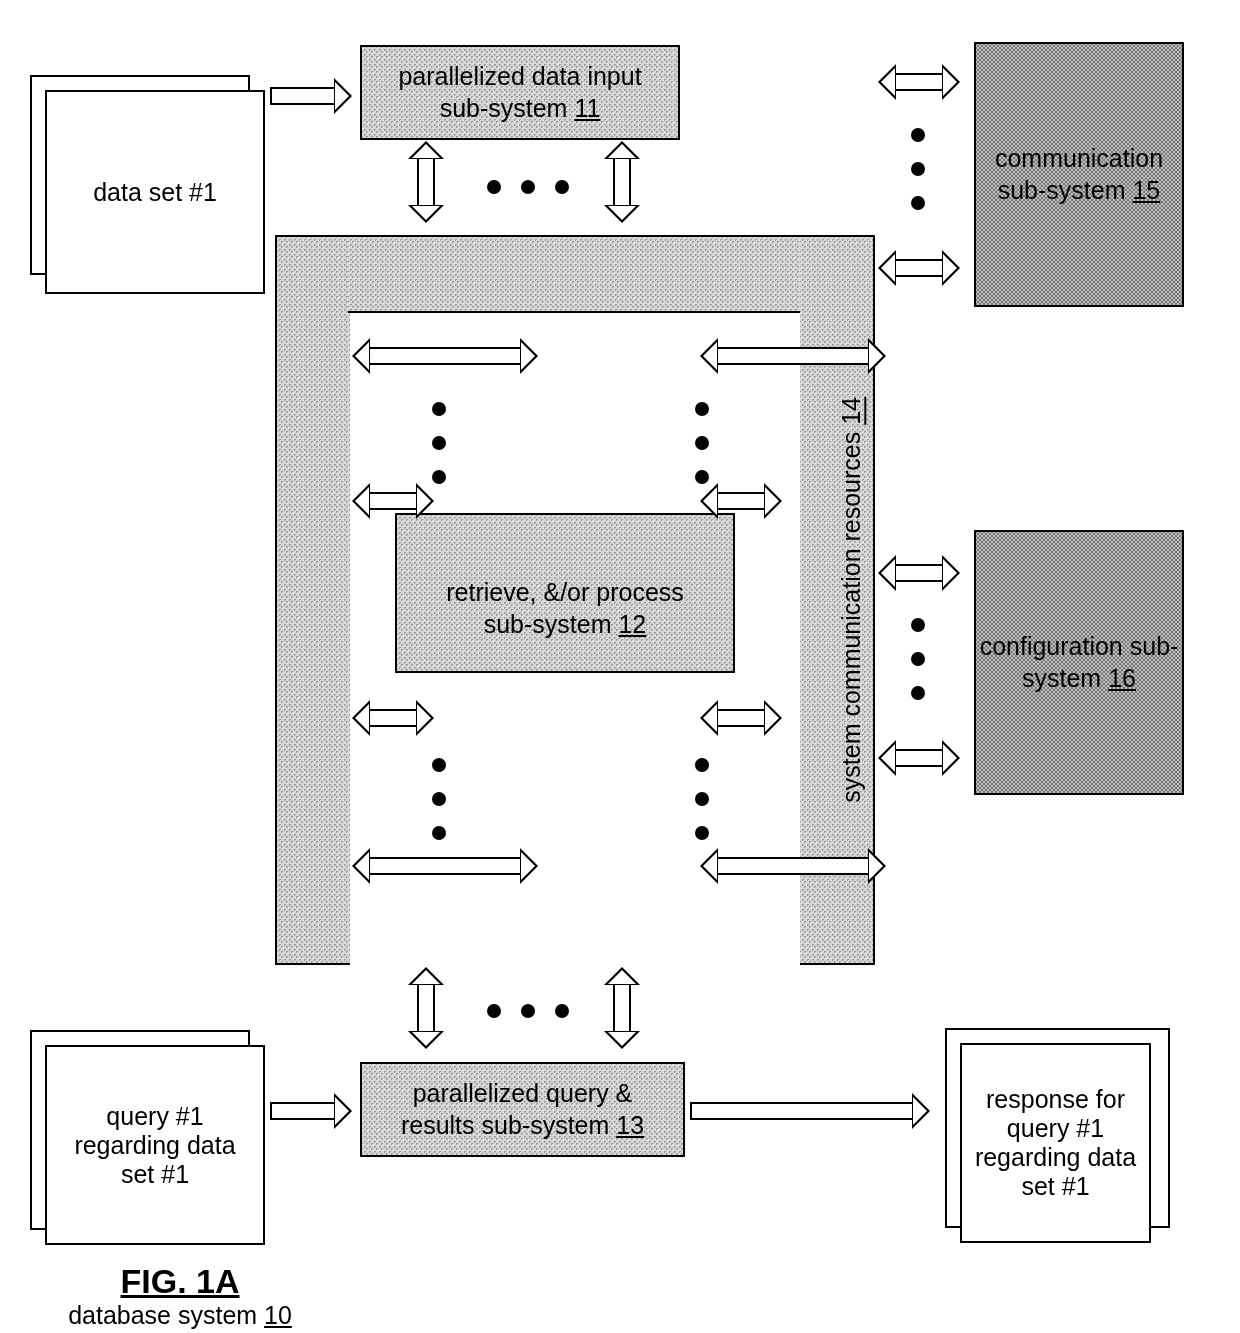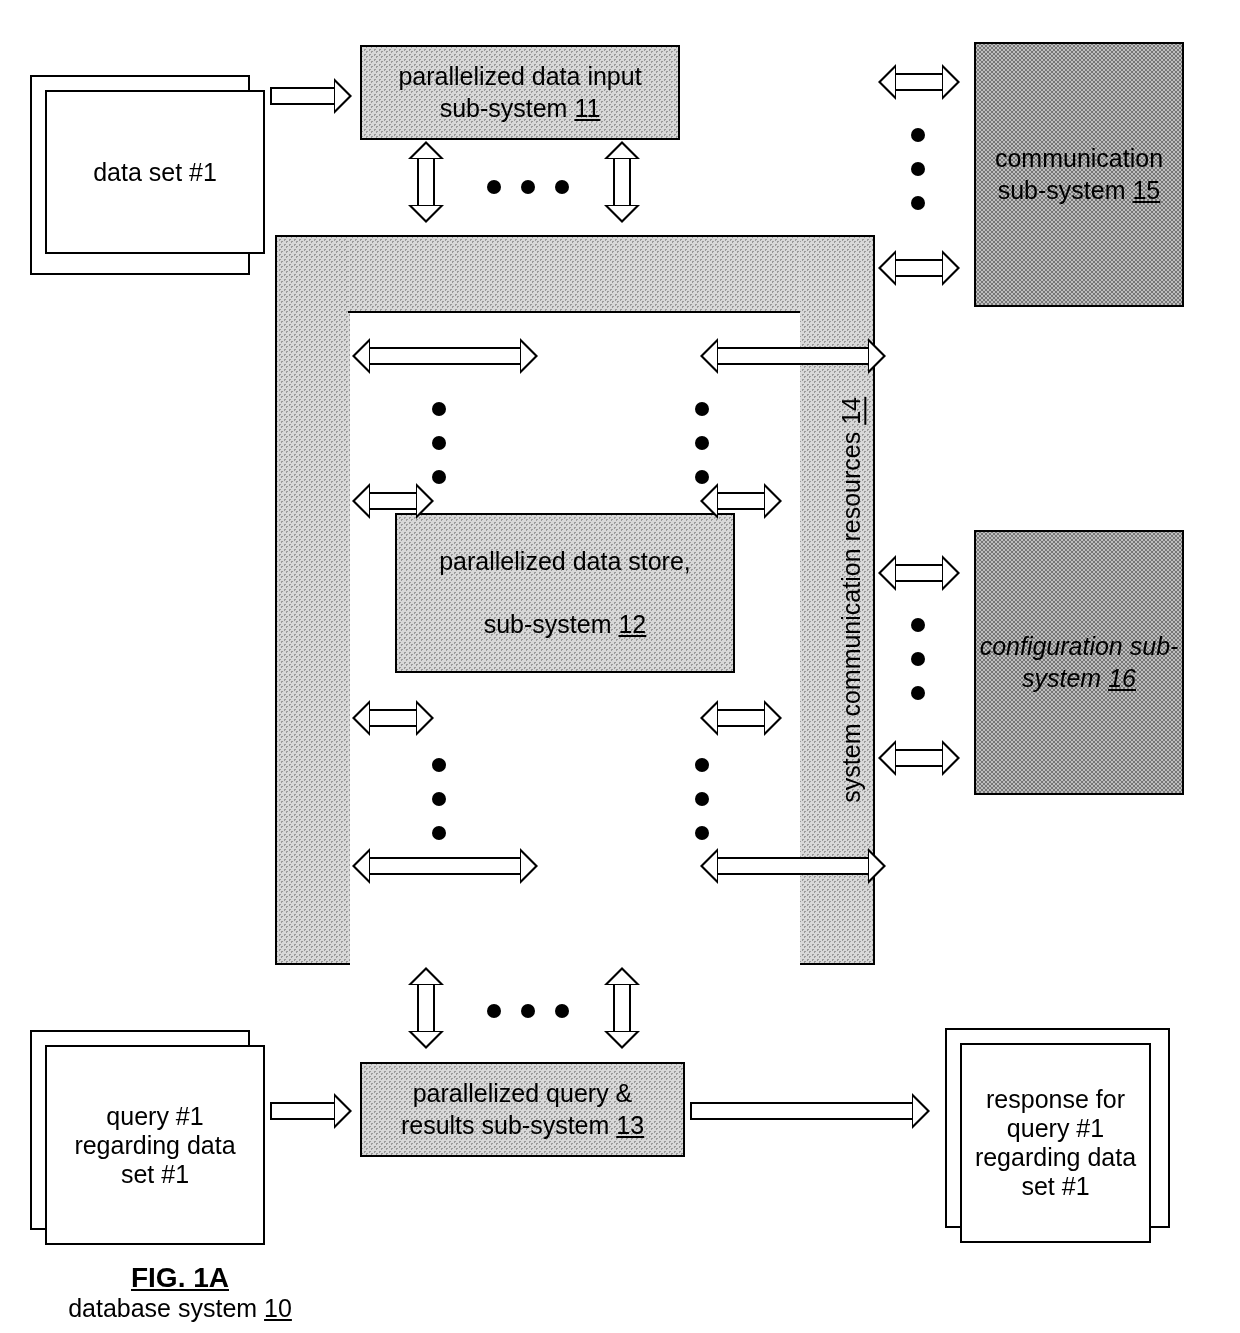--- a/index.html
+++ b/index.html
@@ -198,21 +198,21 @@
 
     .caption {
       position:absolute;
       text-align:center;
     }
   </style>
 </head>
 <body>
 
 <div class="stack-behind" style="left:30px; top:75px; width:220px; height:200px;"></div>
-<div class="stack-front" style="left:45px; top:90px; width:220px; height:164px;">
+<div class="stack-front" style="left:45px; top:90px; width:220px; height:204px;">
   <span>data set #1</span>
 </div>
 
 <div class="stack-behind" style="left:30px; top:1030px; width:220px; height:200px;"></div>
 <div class="stack-front" style="left:45px; top:1045px; width:220px; height:200px;text-align:center;">
   <span>query #1 regarding data set #1</span>
 </div>
 
 <div class="stack-behind" style="left:945px; top:1028px; width:225px; height:200px;"></div>
 <div class="stack-front" style="left:960px; top:1043px; width:191px; height:200px;">
@@ -231,41 +231,41 @@
 
 <div class="box grainy" style="left:360px; top:45px; width:320px; height:95px;">
   <span>
     <span>parallelized data input</span><br>
     <span>sub-system </span><span class="underline">11</span>
   </span>
 </div>
 
 <div class="box grainy" style="left:395px; top:513px; width:340px; height:160px;">
   <span>
-    <span>parallelized data store,</span><br>
     <br>
+    <span>retrieve, &amp;/or process</span><br>
     <span>sub-system </span><span class="underline">12</span>
   </span>
 </div>
 
 <div class="box grainy" style="left:360px; top:1062px; width:325px; height:95px;">
   <span>
     <span>parallelized query &amp;</span><br>
     <span>results sub-system </span><span class="underline">13</span>
   </span>
 </div>
 
 <div class="box grainy-dark" style="left:974px; top:42px; width:210px; height:265px;">
   <span style="color:#000;">
     <span>communication</span><br>
     <span>sub-system </span><span class="underline">15</span>
   </span>
 </div>
 
-<div class="box grainy-dark" style="left:974px; top:530px; width:210px; height:265px;font-style:italic;">
+<div class="box grainy-dark" style="left:974px; top:530px; width:210px; height:265px;">
   <span style="color:#000;">
     <span>configuration sub-</span><br>
     <span>system </span><span class="underline">16</span>
   </span>
 </div>
 
 <div class="arrow-single-h" style="left:270px; top:78px;">
   <div class="cap"></div>
     <div class="shaft"></div>
     <div class="head-r"></div>
@@ -405,17 +405,17 @@
     <div class="dot"></div>
     <div class="dot"></div>
 </div>
 <div class="arrow-h" style="left:878px; top:740px;">
   <div class="head-l"></div>
     <div class="shaft"></div>
     <div class="head-r"></div>
 </div>
 
 <div class="caption" style="left:65px; top:1262px; width:230px;">
-  <span class="boldu" style="font-size:28px;">FIG. 1A</span><br>
+  <span class="boldu" style="font-size:34px;">FIG. 1A</span><br>
   <span>
     <span>database system </span><span class="underline">10</span>
   </span>
 </div>
 
 </body></html>

